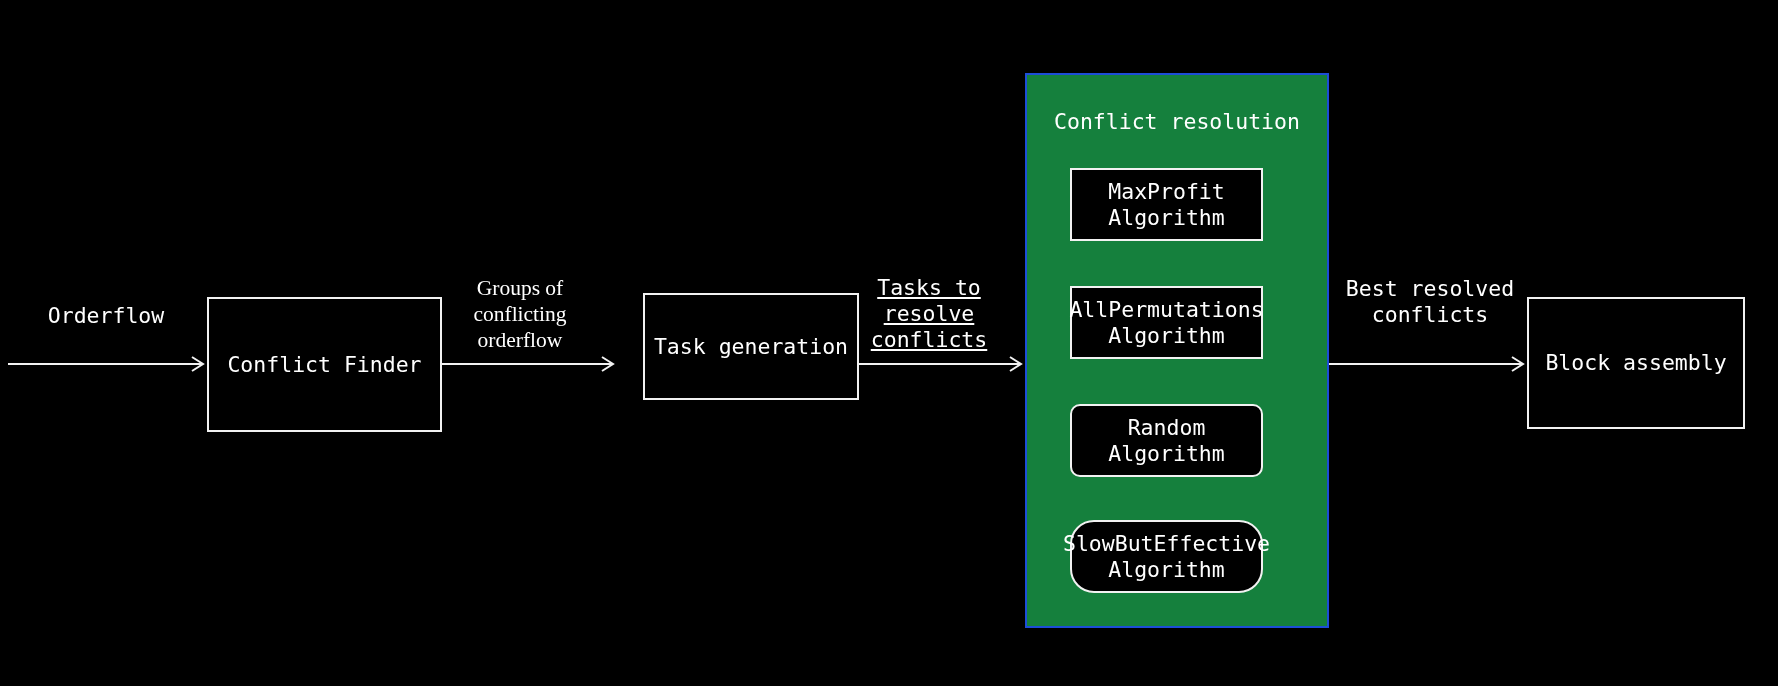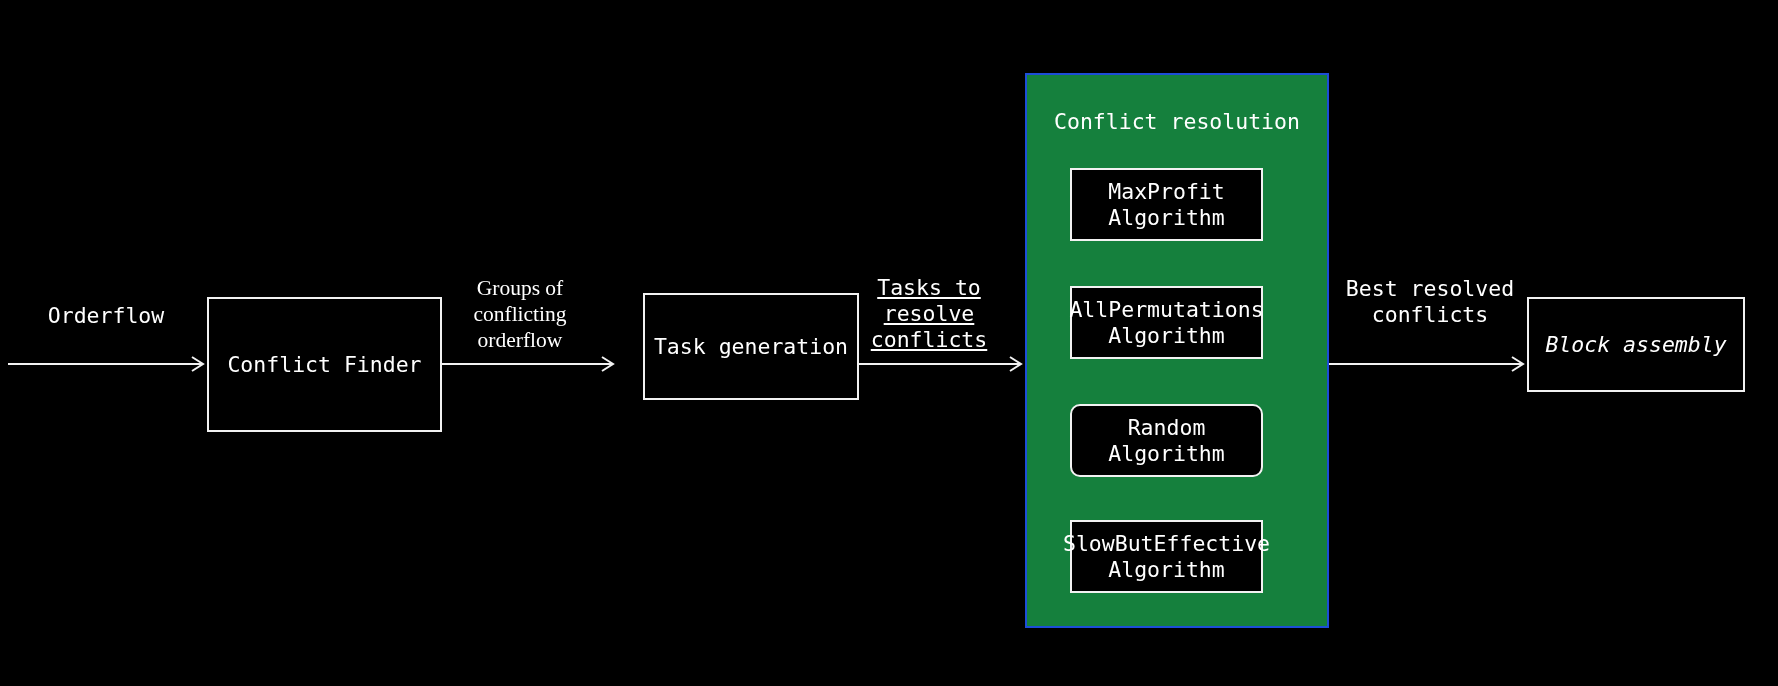--- a/index.html
+++ b/index.html
@@ -51,27 +51,27 @@
   }
   .edge-label {
     position: absolute;
     transform: translate(-50%, -50%);
     text-align: center;
     white-space: pre-line;
   }
   
   #node-conflict-finder   { left: 207px;  top: 297px; width: 235px; height: 135px; }
   #node-task-generation   { left: 643px;  top: 293px; width: 216px; height: 107px; }
-  #node-block-assembly    { left: 1527px; top: 297px; width: 218px; height: 95px; font-style: italic; }
+  #node-block-assembly    { left: 1527px; top: 297px; width: 218px; height: 132px; }
   #group-conflict-resolution { left: 1025px; top: 73px; width: 304px; height: 555px; }
   .algo-box { left: 43px; width: 193px; height: 73px; }
   #algo-0 { top: 93px; }
   #algo-1 { top: 211px; text-align: center; }
   #algo-2 { top: 329px; border-radius: 10px; }
-  #algo-3 { top: 445px; }
+  #algo-3 { top: 445px; border-radius: 24px; }
   
   #label-orderflow { left: 106px;  top: 316px; }
   #label-groups    { left: 520px;  top: 314px; font-family: Liberation Serif, serif; }
   #label-tasks     { left: 929px;  top: 314px; text-decoration: underline; }
   #label-best      { left: 1430px; top: 302px; }
 </style>
 </head>
 <body>
 
 <div class="canvas">

